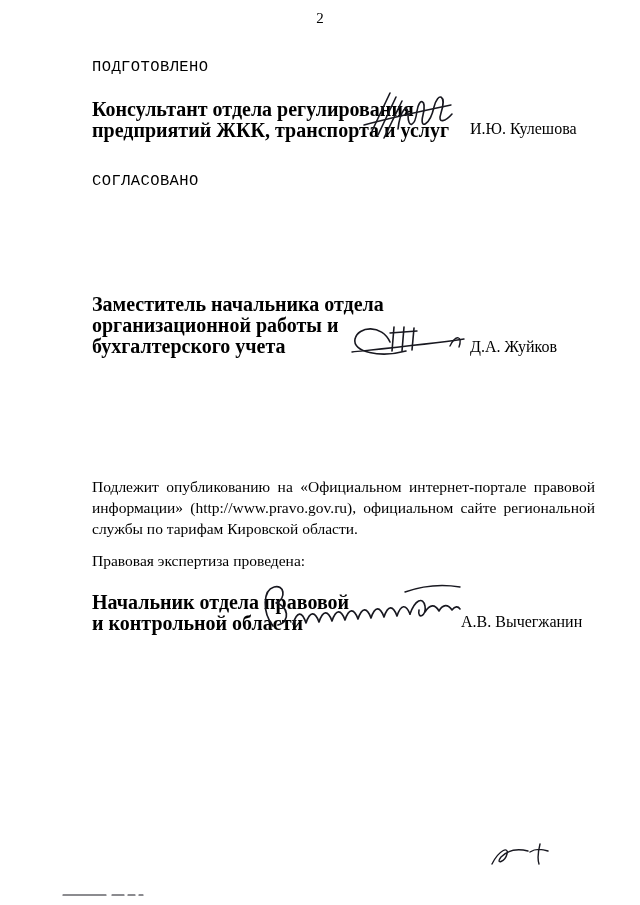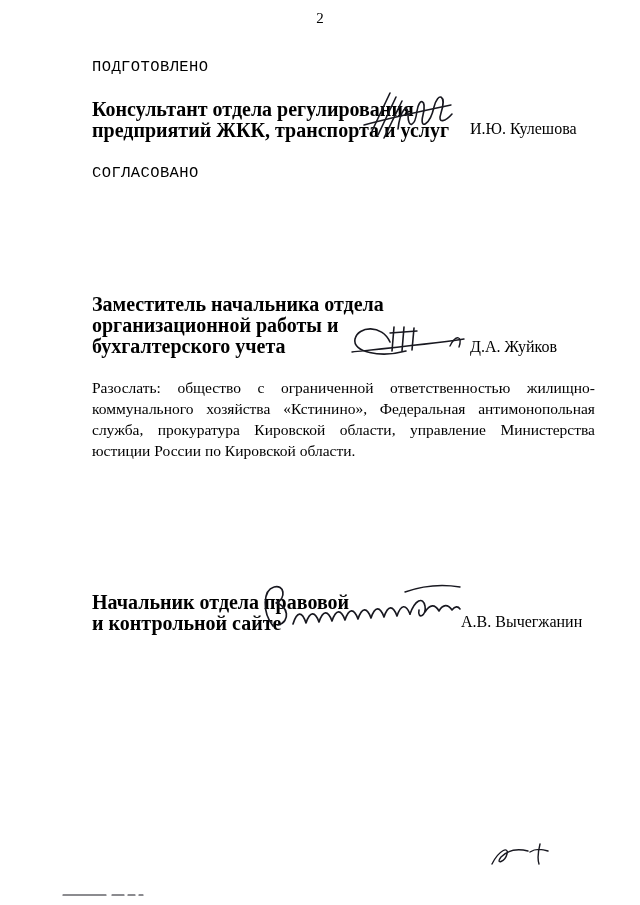--- a/index.html
+++ b/index.html
@@ -76,45 +76,46 @@
       <div class="sig-title">Консультант отдела регулирования
 предприятий ЖКК, транспорта и услуг</div>
       <svg class="sig" style="left:268px;top:-16px" width="95" height="64" viewBox="0 0 95 64">
         <path stroke-width="1.6" d="M12,48 L30,10 M18,52 L36,14 M24,55 L42,18"></path>
         <path stroke-width="1.6" d="M38,46 C40,28 48,18 48,32 C48,46 55,44 57,28 C59,14 67,16 63,32 C59,48 70,42 74,24 C78,8 87,12 81,30 C77,42 86,38 92,31"></path>
         <path stroke-width="1.4" d="M4,42 C30,35 62,28 91,22"></path>
       </svg>
       <div class="sig-name" style="top:21px">И.Ю. Кулешова</div>
     </div>
 
-    <div class="abs heading" style="top:164px">СОГЛАСОВАНО</div>
+    <div class="abs heading" style="top:172px">СОГЛАСОВАНО</div>
 
 
 
     <div class="sig-row" style="top:294px;height:66px">
       <div class="sig-title">Заместитель начальника отдела
 организационной работы и
 бухгалтерского учета</div>
       <svg class="sig" style="left:258px;top:26px" width="118" height="38" viewBox="0 0 118 38">
         <path stroke-width="1.6" d="M40,22 C32,4 8,6 5,19 C2,32 30,38 56,31"></path>
         <path stroke-width="1.6" d="M44,7 L42,31 M54,7 L52,31 M64,8 L62,30"></path>
         <path stroke-width="1.4" d="M40,13 L67,11"></path>
         <path stroke-width="1.4" d="M2,32 C40,28 80,24 114,19"></path>
         <path stroke-width="1.4" d="M100,26 C106,14 113,16 109,27"></path>
       </svg>
       <div class="sig-name" style="top:44px">Д.А. Жуйков</div>
     </div>
 
-    <div class="para" style="top:377px">Разослать: общество с ограниченной ответственностью жилищно-коммунального хозяйства «Кстинино», Федеральная антимонопольная служба, прокуратура Кировской области, управление Министерства юстиции России по Кировской области.</div>
 
+    <div class="para" style="top:476px">Подлежит опубликованию на «Официальном интернет-портале правовой информации» (http://www.pravo.gov.ru), официальном сайте региональной службы по тарифам Кировской области.</div>
 
+    <div class="abs line" style="top:552px">Правовая экспертиза проведена:</div>
 
     <div class="sig-row" style="top:592px;height:46px">
       <div class="sig-title">Начальник отдела правовой
-и контрольной сайте</div>
+и контрольной области</div>
       <svg class="sig" style="left:165px;top:-12px" width="205" height="54" viewBox="0 0 205 54">
         <path stroke-width="1.7" d="M16,46 C5,32 6,10 17,7 C27,4 30,18 19,23 C31,25 34,42 21,45"></path>
         <path stroke-width="1.7" d="M36,44 C40,31 45,31 49,43 C53,31 58,31 62,42 C66,30 71,30 75,41 C79,29 84,29 88,40 C92,28 97,28 101,39 C105,27 110,27 114,38 C118,26 123,26 127,37 C131,25 136,25 140,36 C144,24 149,24 153,34"></path>
         <path stroke-width="1.6" d="M153,34 C158,20 166,16 168,26 C170,36 160,40 162,30 M168,32 C173,24 178,24 182,31 C186,24 191,24 195,30 C198,26 201,26 203,29"></path>
         <path stroke-width="1.4" d="M148,12 C165,6 185,4 203,7"></path>
       </svg>
       <div class="sig-name" style="top:21px;left:369px">А.В. Вычегжанин</div>
     </div>
 
   </div>

